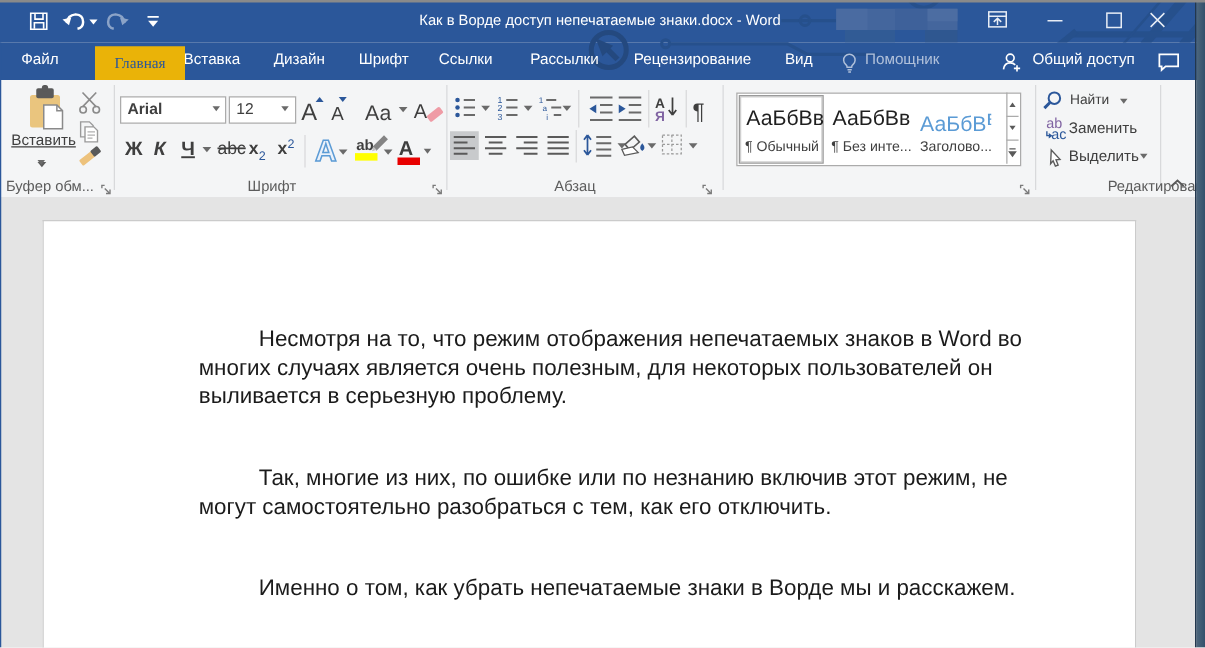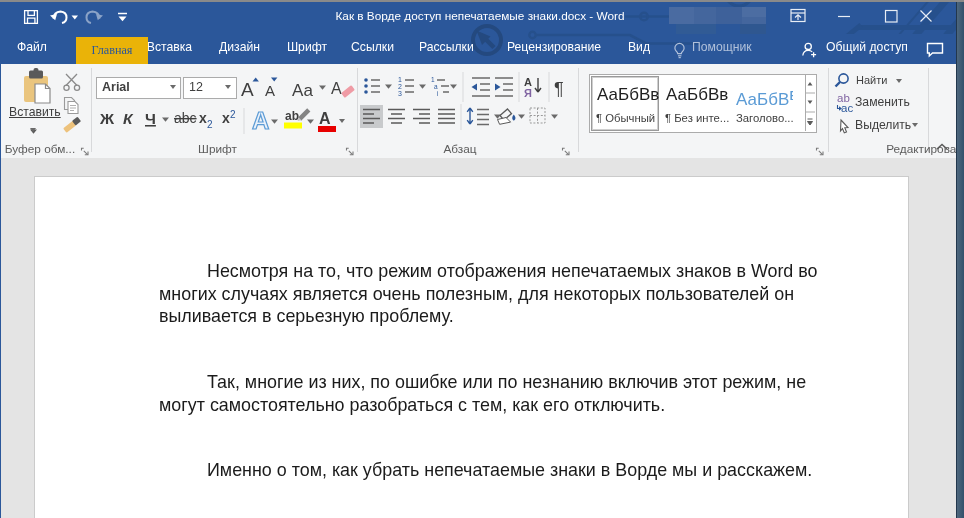--- a/index.html
+++ b/index.html
@@ -90,21 +90,21 @@
  </svg>
 </div>
 <div class="abs" id="topline"></div>
 <div class="abs" id="title">Как в Ворде доступ непечатаемые знаки.docx - Word</div>
 <div class="abs" id="tabrow">
  <div class="tab" style="left:2px;width:60px;text-align:center;">Файл</div>
  <div class="tab" style="left:140px;width:59px;text-align:center;">Вставка</div>
  <div class="tab" style="left:210px;width:59px;text-align:center;">Дизайн</div>
  <div class="tab" style="left:277px;width:60px;text-align:center;">Шрифт</div>
  <div class="tab" style="left:343px;width:59px;text-align:center;">Ссылки</div>
- <div class="tab" style="left:419px;width:60px;text-align:left;">Рассылки</div>
+ <div class="tab" style="left:419px;width:60px;text-align:right;">Рассылки</div>
  <div class="tab" style="left:504px;width:100px;text-align:center;">Рецензирование</div>
  <div class="tab" style="left:609px;width:60px;text-align:center;">Вид</div>
  <div class="tab" style="left:692px;width:64px;color:#b0c0da;">Помощник</div>
  <div class="tab" style="left:826px;width:80px;color:#fff;">Общий доступ</div>
  <svg class="abs" style="left:672px;top:7px;z-index:3;" width="16" height="18" viewBox="0 0 16 18">
   <g stroke="#b0c0da" fill="none" stroke-width="1.2">
    <path d="M4.5,10.5 a4.6,4.6 0 1 1 6,0 q-1.2,1 -1.2,2.2 h-3.6 q0,-1.2 -1.2,-2.2 z"></path>
    <path d="M6,14.8 h3.4"></path>
           <path d="M6.6,16.6 h2.2"></path>
   </g>

